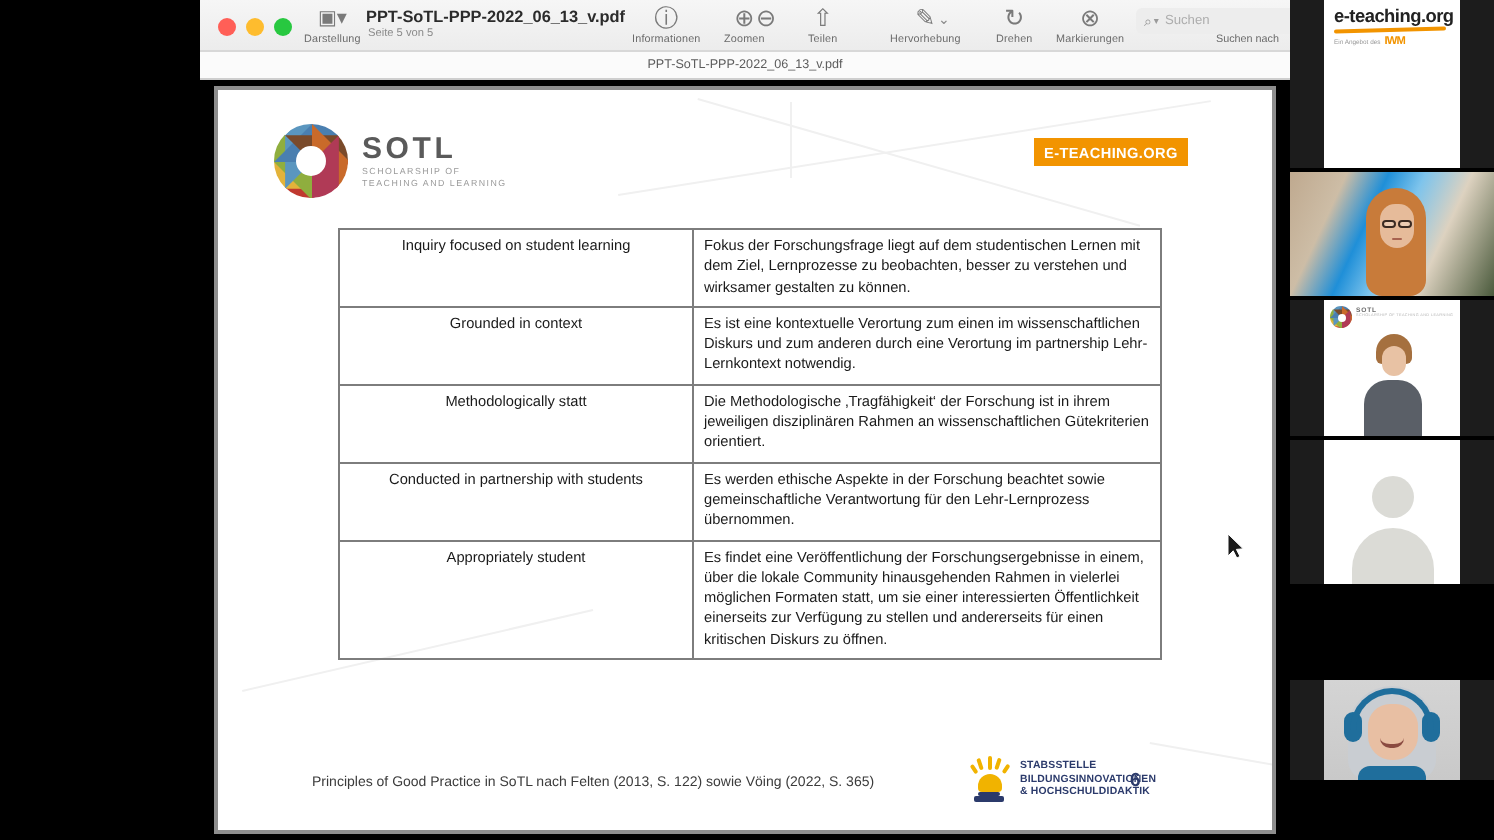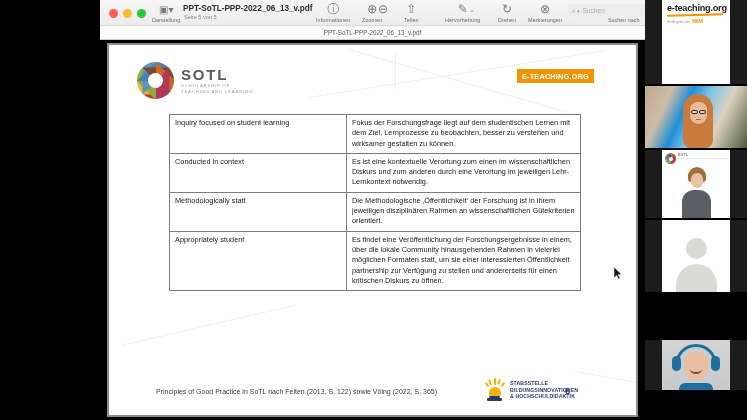--- a/index.html
+++ b/index.html
@@ -105,21 +105,21 @@
     border-collapse: collapse; table-layout: fixed;
   }
   #sotl-table td {
     border: 1px solid #7d7d7d;
     vertical-align: top;
     padding: 3px 5px 4px 5px;
     font-size: 7.35px;
     line-height: 10.3px;
     color: #1a1a1a;
   }
-  #sotl-table td.c-left { width: 177px; }
+  #sotl-table td.c-left { width: 177px; text-align: center; }
   #sotl-table td.c-right { width: 234px; }
 
   
   #footer-note {
     position: absolute; left: 47px; top: 343px;
     font-size: 7px; color: #3b3b3b;
   }
   #footer-logo { position: absolute; left: 374px; top: 333px; display: flex; align-items: center; gap: 4px; }
   #lamp { position: relative; width: 23px; height: 24px; }
   #lamp .ray { position: absolute; background: #f1b300; width: 2.4px; border-radius: 1px; }
@@ -295,30 +295,34 @@
 
       <div id="eteaching-badge">E-TEACHING.ORG</div>
 
       <table id="sotl-table">
         <tbody>
           <tr>
             <td class="c-left">Inquiry focused on student learning</td>
             <td class="c-right">Fokus der Forschungsfrage liegt auf dem studentischen Lernen mit dem Ziel, Lernprozesse zu beobachten, besser zu verstehen und wirksamer gestalten zu können.</td>
           </tr>
           <tr>
-            <td class="c-left">Conducted in context</td>
-            <td class="c-right">Es ist eine kontextuelle Verortung zum einen im wissenschaftlichen Diskurs und zum anderen durch eine Verortung im jeweiligen Lehr-Lernkontext notwendig.</td>
+            <td class="c-left">Grounded in context</td>
+            <td class="c-right">Es ist eine kontextuelle Verortung zum einen im wissenschaftlichen Diskurs und zum anderen durch eine Verortung im partnership Lehr-Lernkontext notwendig.</td>
           </tr>
           <tr>
             <td class="c-left">Methodologically statt</td>
-            <td class="c-right">Die Methodologische ‚Öffentlichkeit‘ der Forschung ist in ihrem jeweiligen disziplinären Rahmen an wissenschaftlichen Gütekriterien orientiert.</td>
+            <td class="c-right">Die Methodologische ‚Tragfähigkeit‘ der Forschung ist in ihrem jeweiligen disziplinären Rahmen an wissenschaftlichen Gütekriterien orientiert.</td>
+          </tr>
+          <tr>
+            <td class="c-left">Conducted in partnership with students</td>
+            <td class="c-right">Es werden ethische Aspekte in der Forschung beachtet sowie gemeinschaftliche Verantwortung für den Lehr-Lernprozess übernommen.</td>
           </tr>
           <tr>
             <td class="c-left">Appropriately student</td>
-            <td class="c-right">Es findet eine Veröffentlichung der Forschungsergebnisse in einem, über die lokale Community hinausgehenden Rahmen in vielerlei möglichen Formaten statt, um sie einer interessierten Öffentlichkeit partnership zur Verfügung zu stellen und andererseits für einen kritischen Diskurs zu öffnen.</td>
+            <td class="c-right">Es findet eine Veröffentlichung der Forschungsergebnisse in einem, über die lokale Community hinausgehenden Rahmen in vielerlei möglichen Formaten statt, um sie einer interessierten Öffentlichkeit einerseits zur Verfügung zu stellen und andererseits für einen kritischen Diskurs zu öffnen.</td>
           </tr>
         </tbody>
       </table>
 
       <div id="footer-note">Principles of Good Practice in SoTL nach Felten (2013, S. 122) sowie Vöing (2022, S. 365)</div>
 
       <div id="footer-logo">
         <div id="lamp">
           <span class="ray" style="left:10.5px;top:0;height:7px;"></span>
           <span class="ray" style="left:6px;top:1px;height:6px;transform:rotate(-18deg);"></span>

